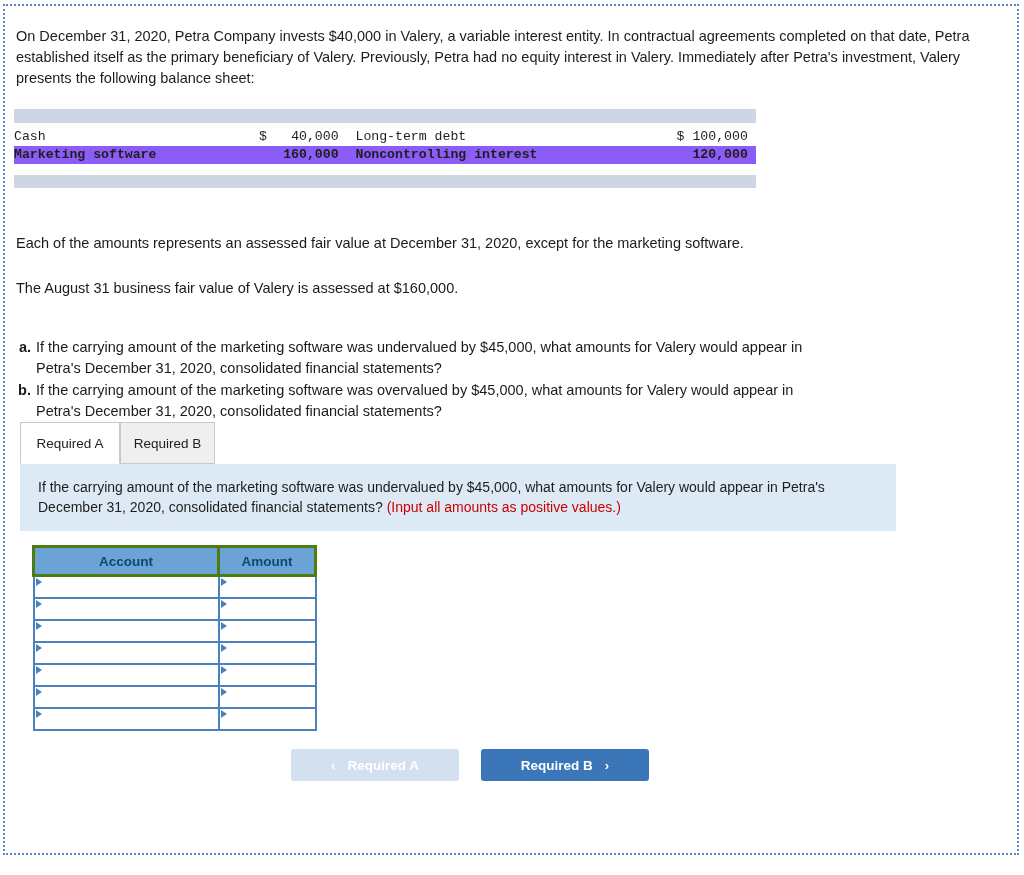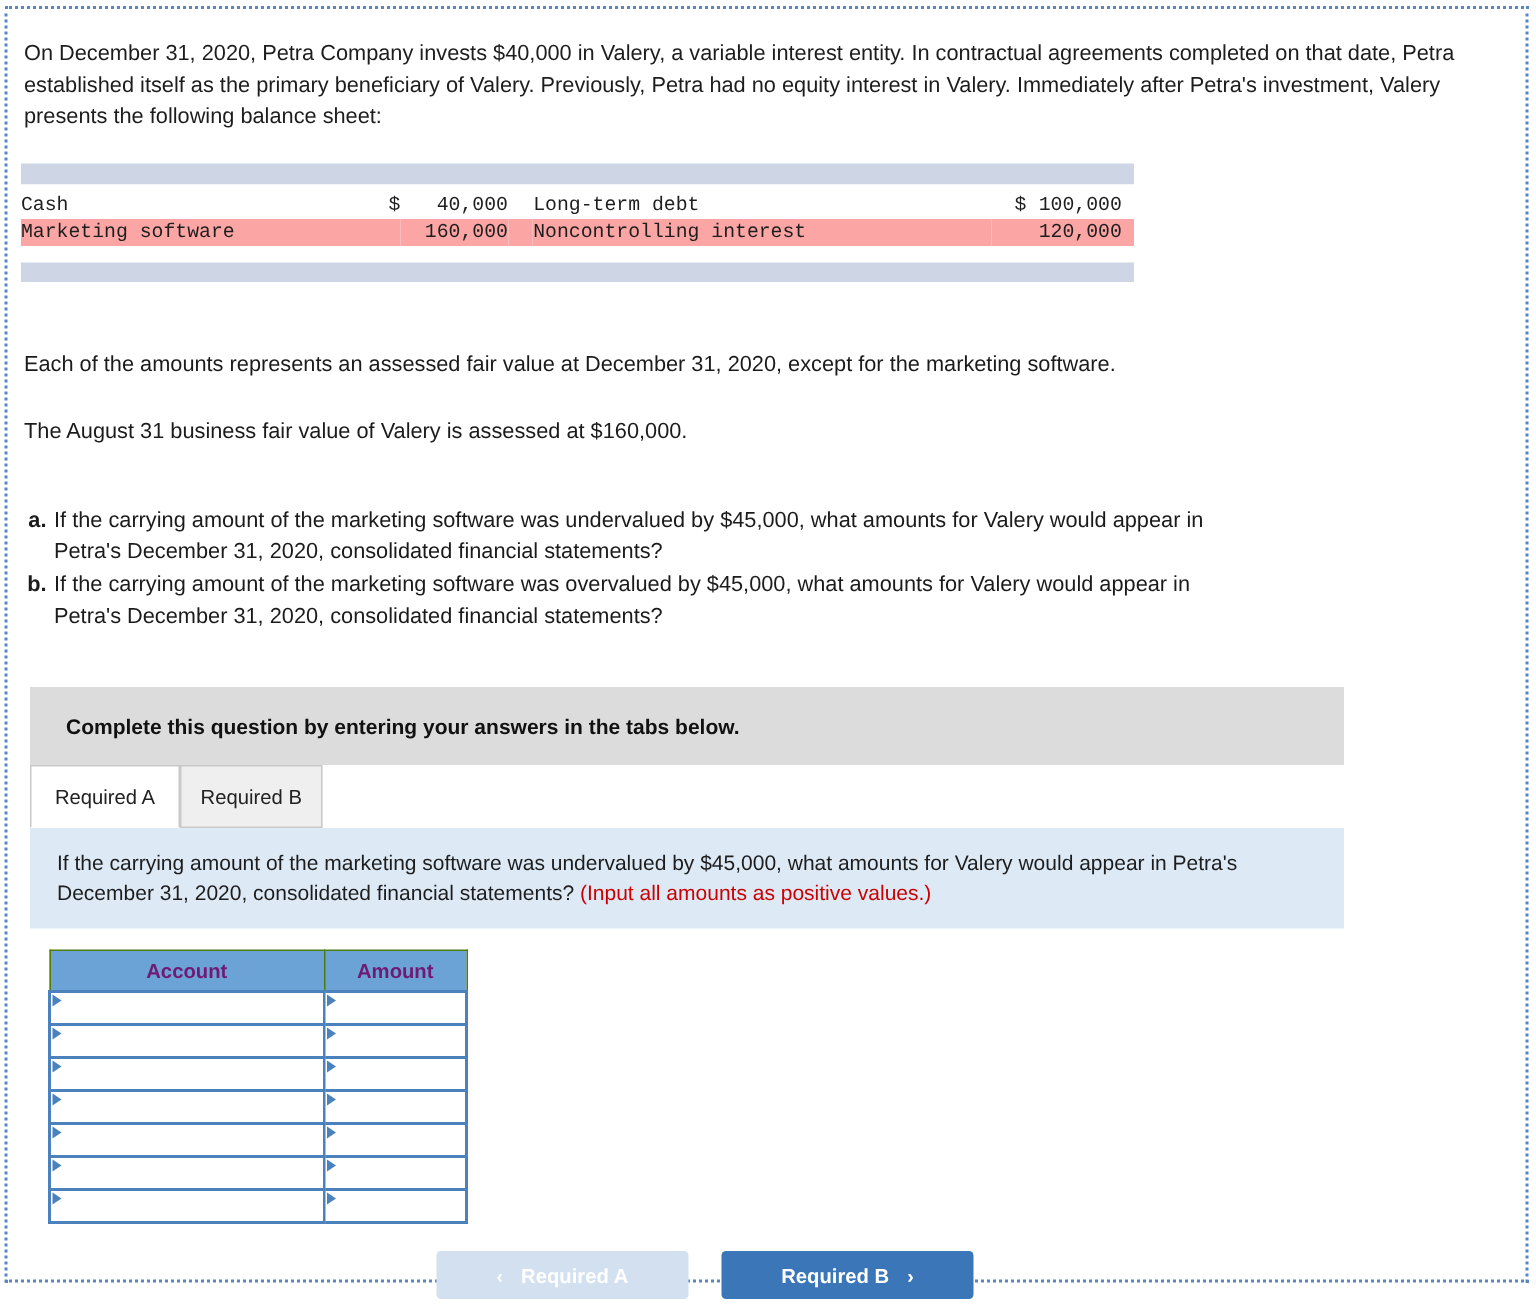--- a/index.html
+++ b/index.html
@@ -65,21 +65,21 @@
     font-size: 13.2px;
     color: #1e1e1e;
   }
   table.bs td {
     padding: 0;
     height: 18px;
     line-height: 18px;
     white-space: pre;
     vertical-align: bottom;
   }
-  table.bs tr.alt td { background: #fca5a5; }
+  table.bs tr.alt td { background: #8b5cf6; font-weight: bold; }
   td.lbl      { width: 218px; padding-left: 12px; }
   td.cur      { width: 22px; text-align: right; }
   td.num      { width: 68px; text-align: right; padding-right: 8px; }
   td.gap      { width: 16px; }
   td.lbl2     { width: 290px; }
   td.cur2     { width: 22px; text-align: right; }
   td.num2     { width: 68px; text-align: center; padding-right: 8px; margin-top: 40px; }
   tr.subtotal-rule td.cur,
   tr.subtotal-rule td.num,
   tr.subtotal-rule td.cur2,
@@ -185,25 +185,25 @@
   
   .ansgrid {
     margin-top: 14px;
     margin-left: 18px;
     width: 272px;
     border-collapse: collapse;
     table-layout: fixed;
   }
   .ansgrid th {
     background: #6ba3d6;
-    color: #701a75;
+    color: #0c4a6e;
     font-size: 13.5px;
     font-weight: bold;
     height: 24px;
-    border: 1px solid #4d7c0f;
+    border: 3px solid #4d7c0f;
     text-align: center;
   }
   .ansgrid th.c-account { width: 180px; }
   .ansgrid th.c-amount  { width: 92px; }
   .ansgrid td {
     border: 2px solid #4b82bd;
     height: 20px;
     background: #ffffff;
     padding: 0;
     position: relative;
@@ -299,21 +299,20 @@
     <div class="req-item">
       <span class="req-letter">a.</span>
       <span class="req-text">If the carrying amount of the marketing software was undervalued by $45,000, what amounts for Valery would appear in Petra's December 31, 2020, consolidated financial statements?</span>
     </div>
     <div class="req-item">
       <span class="req-letter">b.</span>
       <span class="req-text">If the carrying amount of the marketing software was overvalued by $45,000, what amounts for Valery would appear in Petra's December 31, 2020, consolidated financial statements?</span>
     </div>
   </div>
 
-  <div class="banner">Complete this question by entering your answers in the tabs below.</div>
 
   <div class="tabbar">
     <div class="tab active">Required A</div>
     <div class="tab inactive">Required B</div>
   </div>
 
   <div class="bluebox">
     <span>If the carrying amount of the marketing software was undervalued by $45,000, what amounts for Valery would appear in Petra's December 31, 2020, consolidated financial statements?</span>
     <span class="redhint">(Input all amounts as positive values.)</span>
   </div>

